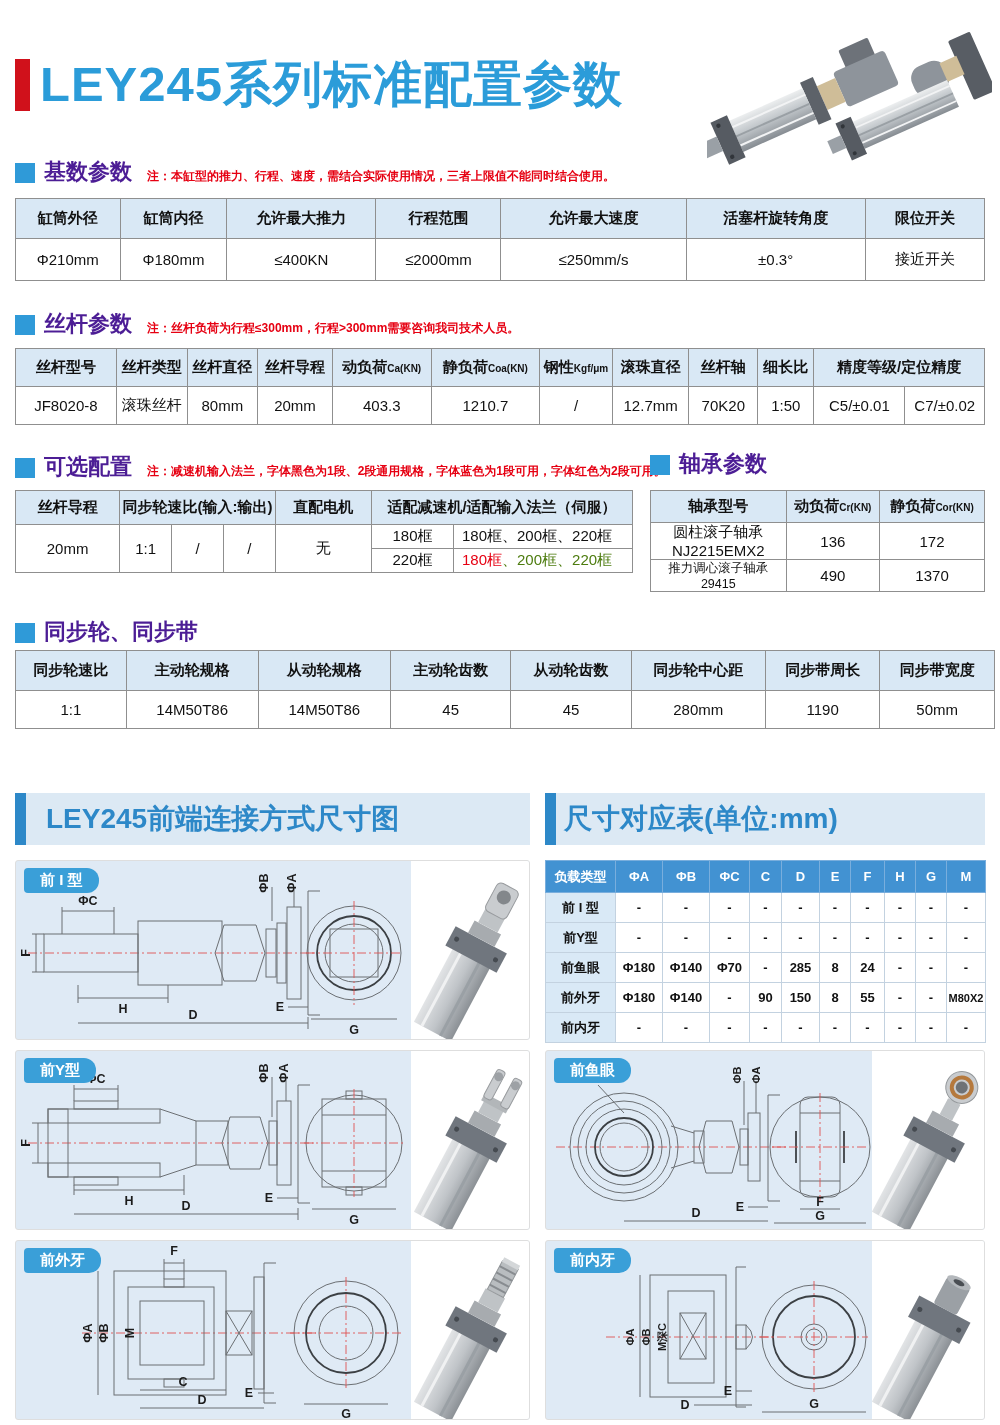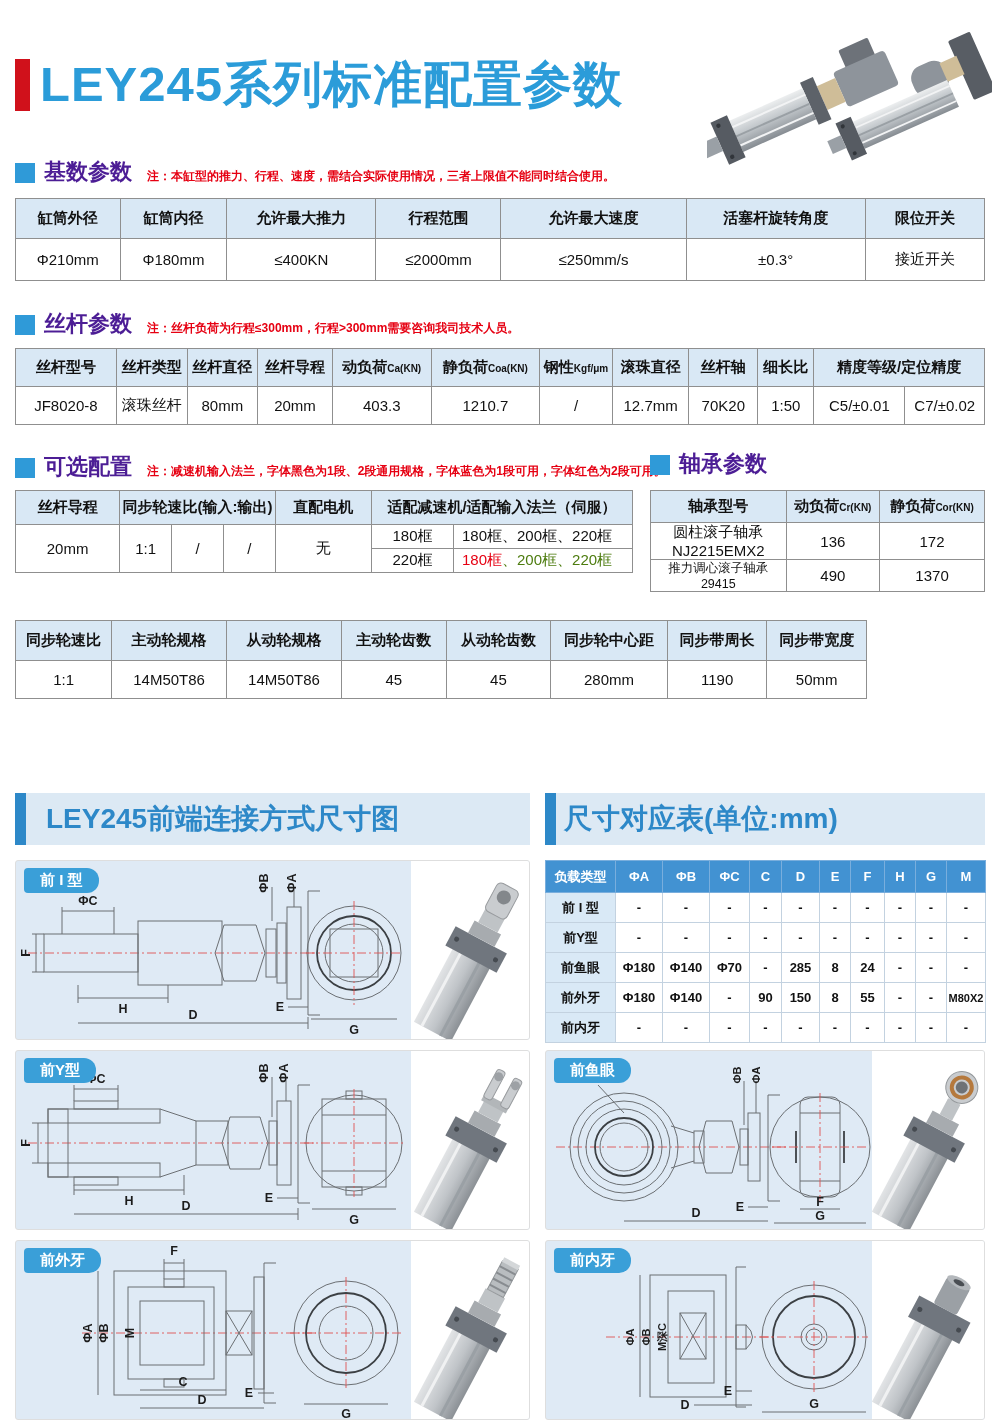--- a/index.html
+++ b/index.html
@@ -264,21 +264,21 @@
         <td class="small-cell">1370</td>
       </tr>
     </tbody>
   </table>
 </div>
 
 <div class="abs sec" style="top:620px;left:15px;">
   <div class="sec-sq"></div>
   <div class="sec-title">同步轮、同步带</div>
 </div>
-<div class="abs" style="top:620px;left:15px;width:852px;">
+<div class="abs" style="top:650px;left:15px;width:980px;">
   <table class="tbl">
     <colgroup>
         <col style="width:11.3%">
         <col style="width:13.5%">
         <col style="width:13.5%">
         <col style="width:12.3%">
         <col style="width:12.3%">
         <col style="width:13.7%">
         <col style="width:11.7%">
         <col style="width:11.7%">

